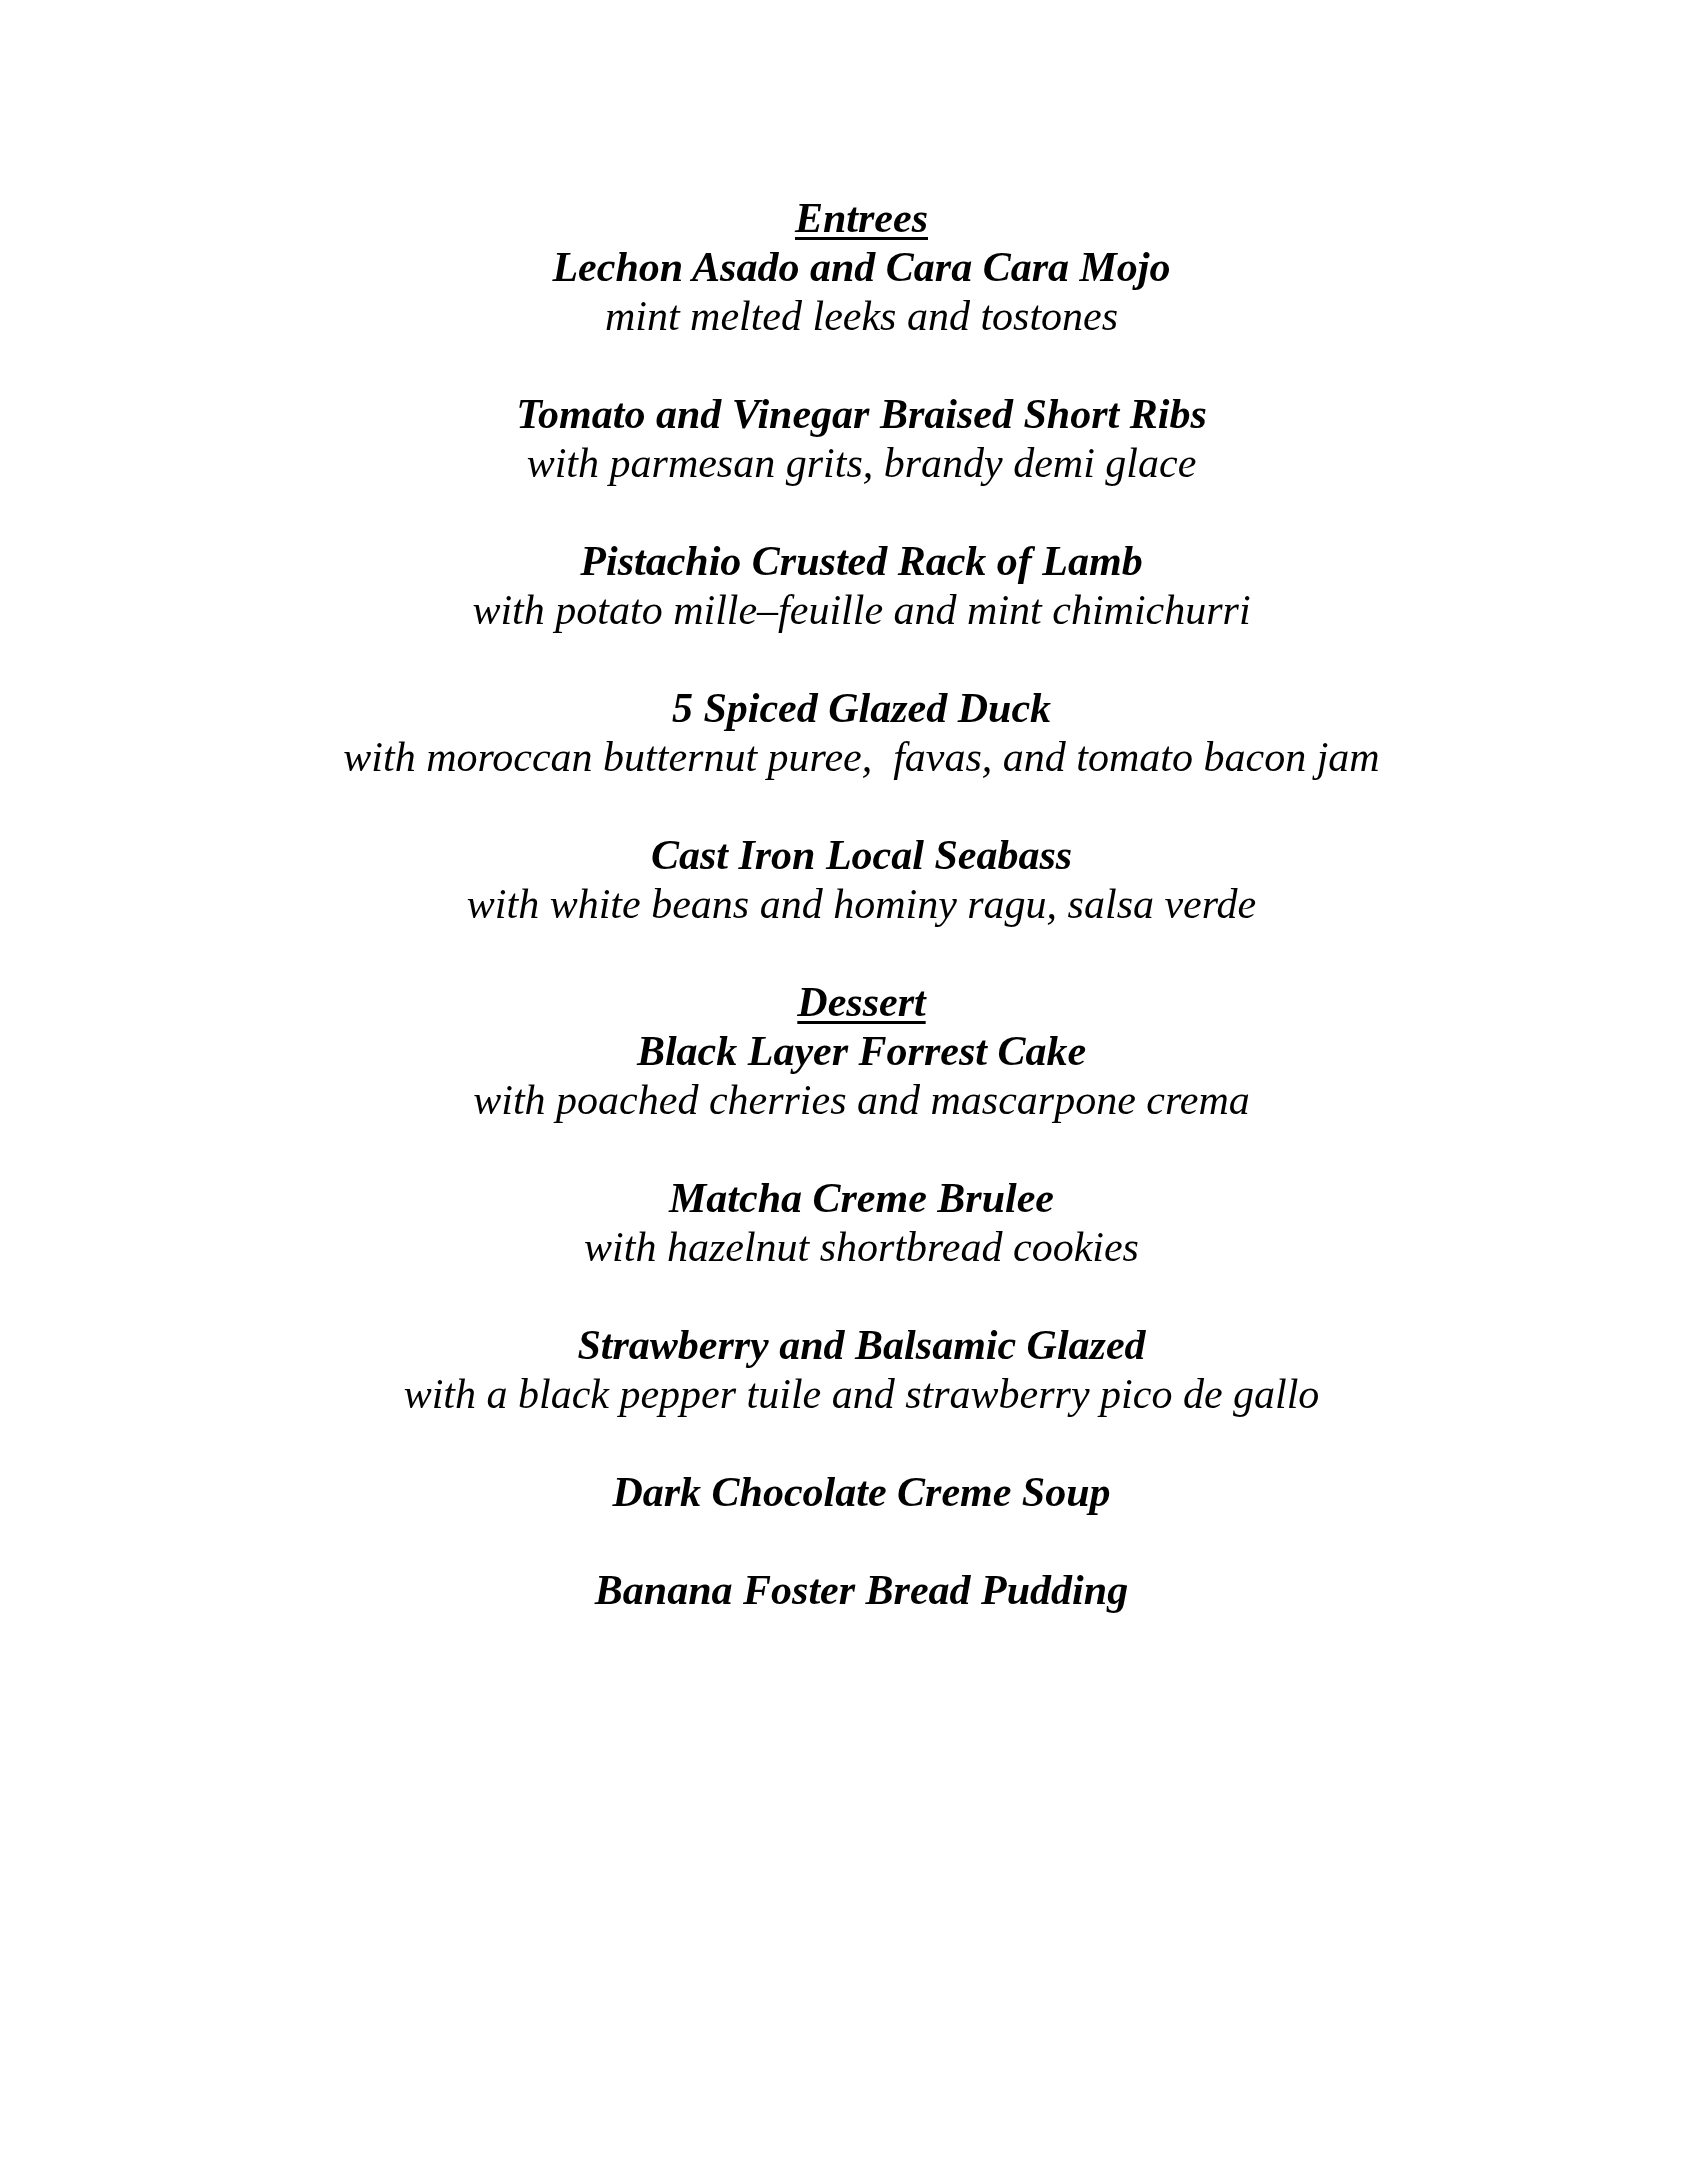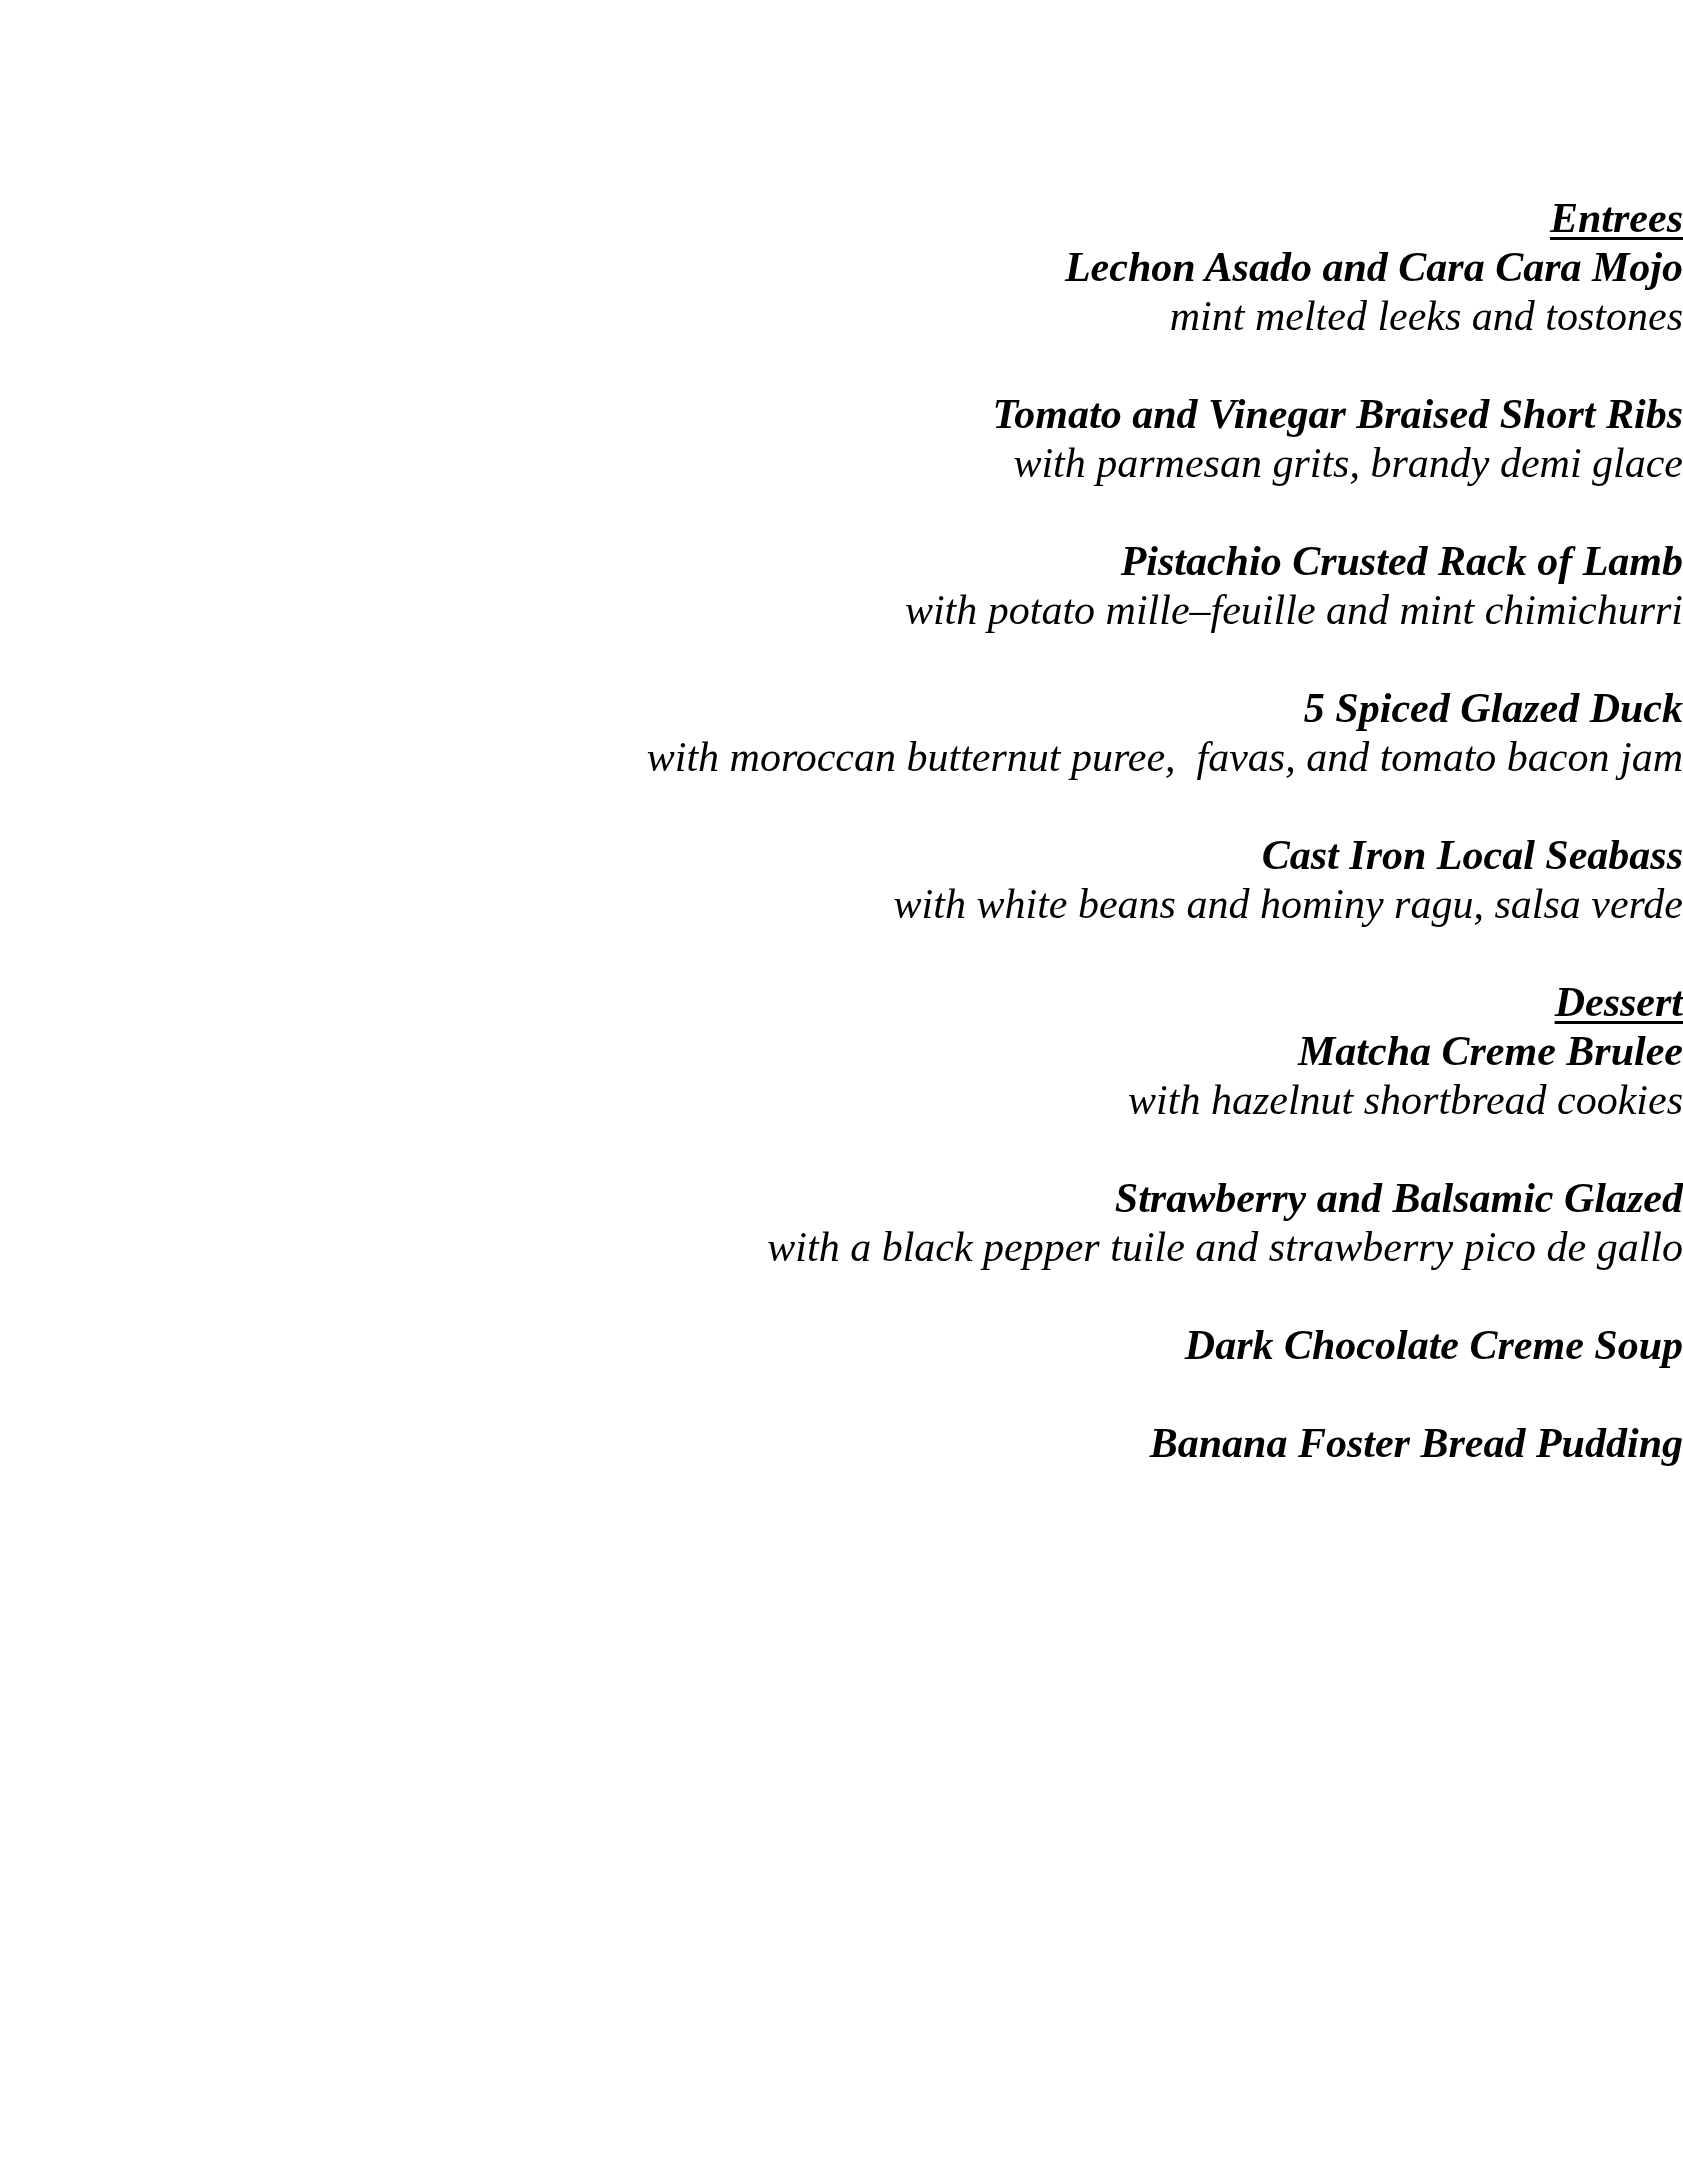--- a/index.html
+++ b/index.html
@@ -9,21 +9,21 @@
   }
   .page {
     position: relative;
     width: 1683px;
     height: 2178px;
     background: #ffffff;
     box-sizing: border-box;
     padding-top: 194px;
     padding-left: 40px;   
     overflow: hidden;
-    text-align: right;
+    text-align: center;
     font-family: "Liberation Serif", "DejaVu Serif", serif;
     font-style: italic;
     font-size: 42px;
     line-height: 49px;
     color: #000000;
   }
   .section-title {
     font-weight: bold;
     text-decoration: underline;
     text-decoration-thickness: 3px;
@@ -73,20 +73,24 @@
 
     <div class="menu-item">
       <div class="item-name">Cast Iron Local Seabass</div>
       <div class="item-desc">with white beans and hominy ragu, salsa verde</div>
     </div>
   </div>
 
   <div class="section">
     <div class="section-title">Dessert</div>
 
+    <div class="menu-item">
+      <div class="item-name">Black Layer Forrest Cake</div>
+      <div class="item-desc">with poached cherries and mascarpone crema</div>
+    </div>
 
     <div class="menu-item">
       <div class="item-name">Matcha Creme Brulee</div>
       <div class="item-desc">with hazelnut shortbread cookies</div>
     </div>
 
     <div class="menu-item">
       <div class="item-name">Strawberry and Balsamic Glazed</div>
       <div class="item-desc">with a black pepper tuile and strawberry pico de gallo</div>
     </div>

